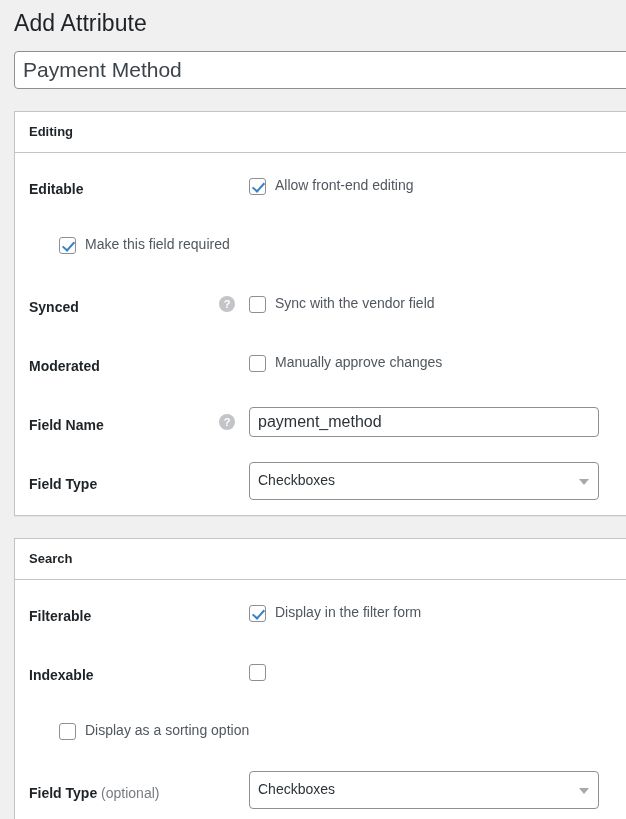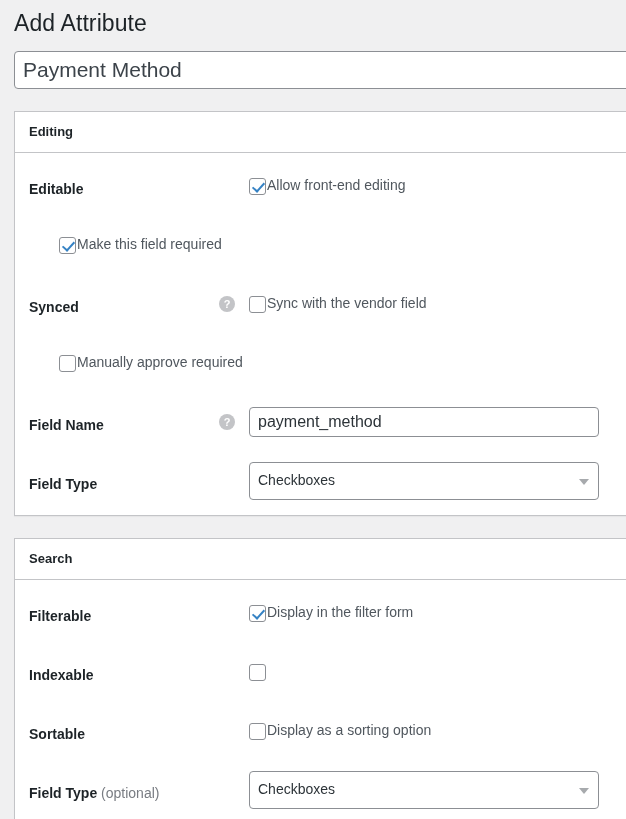--- a/index.html
+++ b/index.html
@@ -144,21 +144,21 @@
     width: 5px;
     height: 10px;
     border: solid #3582c4;
     border-width: 0 2.2px 2.2px 0;
     transform: rotate(42deg);
   }
 
   .cbox-label {
     font-size: 14px;
     color: #50575e;
-    margin-left: 1px;
+    margin-left: 9px;
     line-height: 1.4;
     cursor: pointer;
     white-space: nowrap;
   }
 
   .text-input {
     width: 350px;
     height: 30px;
     font-family: "Liberation Sans", sans-serif;
     font-size: 16px;
@@ -242,25 +242,26 @@
             <div class="help-slot">
               <span class="help-icon">?</span>
             </div>
             <label class="checkbox-wrap">
               <span class="cbox"></span>
               <span class="cbox-label">Sync with the vendor field</span>
             </label>
           </div>
         </div>
         <div class="row">
+          <div class="row-label"><span>Moderated</span></div>
           <div class="row-control">
             <div class="help-slot"></div>
             <label class="checkbox-wrap">
               <span class="cbox"></span>
-              <span class="cbox-label">Manually approve required</span>
+              <span class="cbox-label">Manually approve changes</span>
             </label>
           </div>
         </div>
         <div class="row">
           <div class="row-label"><span>Field Name</span></div>
           <div class="row-control">
             <div class="help-slot">
               <span class="help-icon">?</span>
             </div>
             <input type="text" class="text-input" value="payment_method" style="">
@@ -294,21 +295,20 @@
         <div class="row">
           <div class="row-label"><span>Indexable</span></div>
           <div class="row-control">
             <div class="help-slot"></div>
             <label class="checkbox-wrap">
               <span class="cbox"></span>
             </label>
           </div>
         </div>
         <div class="row">
-          <div class="row-label"><span>Sortable</span></div>
           <div class="row-control">
             <div class="help-slot"></div>
             <label class="checkbox-wrap">
               <span class="cbox"></span>
               <span class="cbox-label">Display as a sorting option</span>
             </label>
           </div>
         </div>
         <div class="row">
           <div class="row-label"><span>Field Type</span><span class="optional"> (optional)</span></div>

